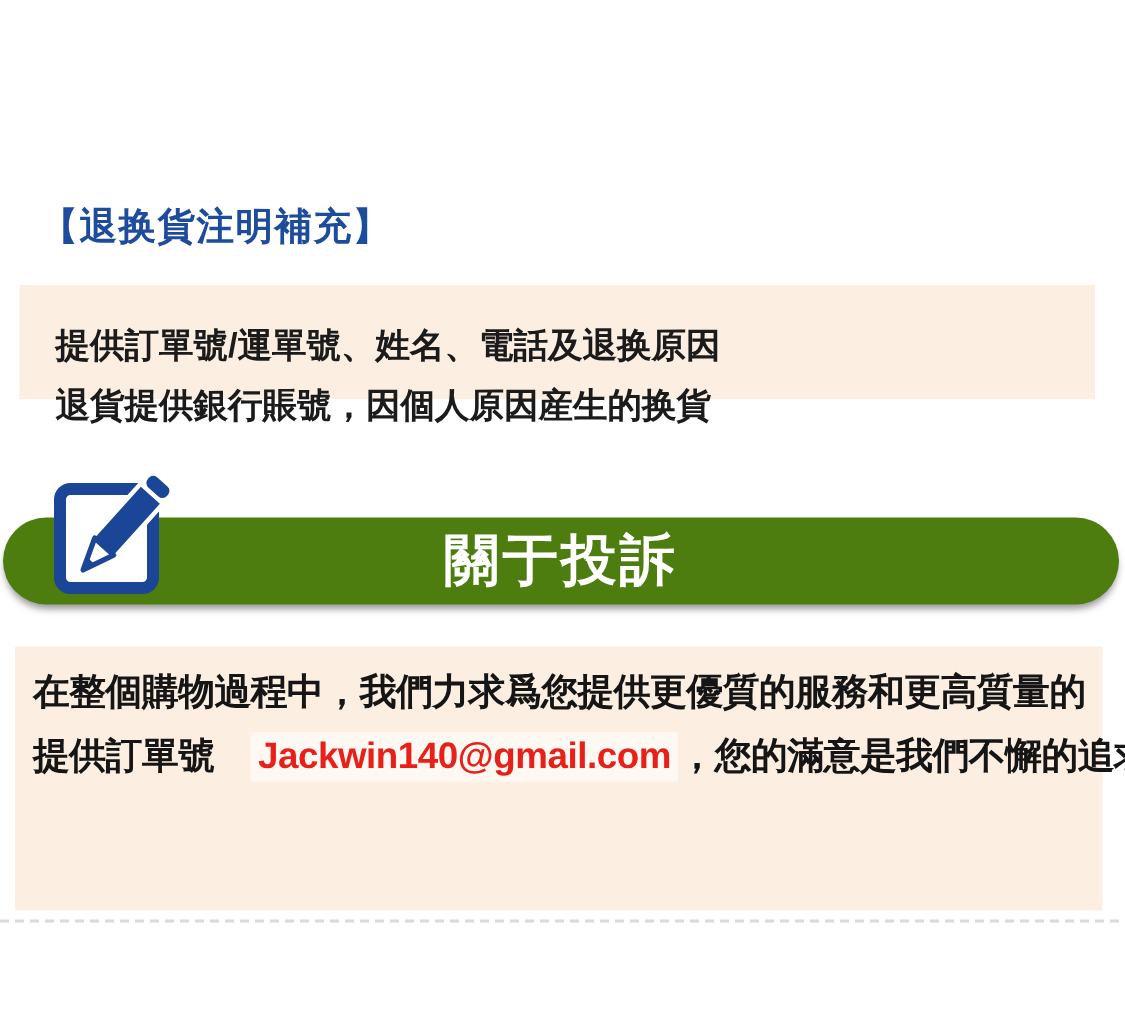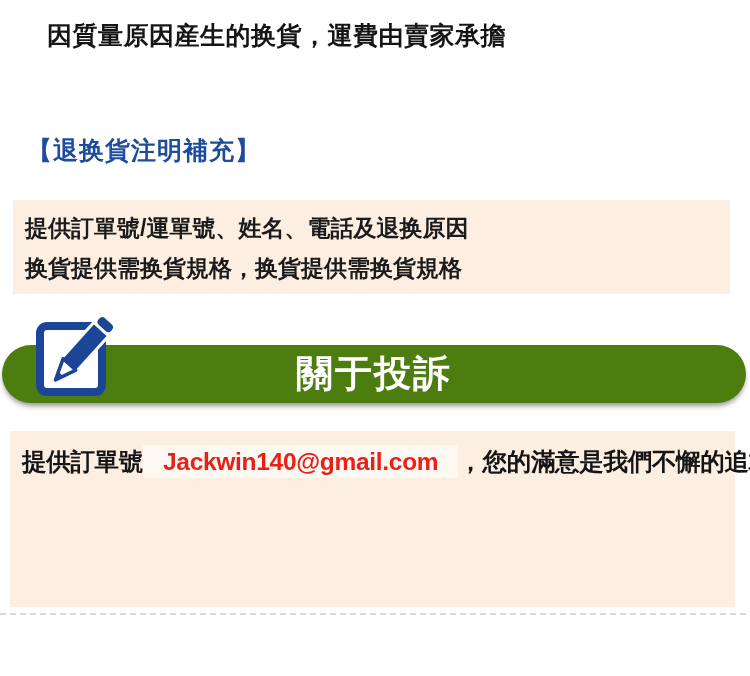--- a/index.html
+++ b/index.html
@@ -20,22 +20,22 @@
   .intro-line.l2{top:69px;}
   .section-heading{
     position:absolute;left:27px;top:134px;
     font-size:25px;font-weight:700;letter-spacing:1px;
     color:#1e4c9c;white-space:nowrap;
   }
   .info-box{
     position:absolute;background:#fcefe2;
   }
   .info-box.box1{
-    left:13px;top:200px;width:717px;height:94px;
-    padding:4px;box-sizing:border-box;
+    left:13px;top:190px;width:717px;height:76px;
+    padding:16px;box-sizing:border-box;
   }
   .box1 .info-line{
     margin:0;padding-left:8px;
     font-size:23px;font-weight:700;line-height:40px;
     white-space:nowrap;color:#1b1b1b;
   }
   .box1 .info-line.first{padding-top:4px;}
   .banner{
     position:absolute;left:2px;top:345px;width:744px;height:58px;
     background:#4d7c0f;border-radius:29px;
@@ -56,39 +56,39 @@
   }
   .para-line{
     margin:0;
     font-size:24.5px;font-weight:700;line-height:43px;
     letter-spacing:-0.3px;
     white-space:nowrap;color:#151515;
   }
   .email-link{
     color:#e8201a;font-weight:700;text-decoration:none;
     background:rgba(255,255,255,0.55);
-    padding:3px 20px;
+    padding:3px 5px;
+    margin-left:24px;
   }
   .separator{
     position:absolute;left:0;top:613px;width:746px;height:0;
     border-top:2px dashed #ded9d2;
   }
 </style>
 </head>
 <body>
 
 <div class="canvas">
 
-  <div class="intro-line l1">因質量原因産生的换貨，運費由賣家承擔</div>
 
   <div class="section-heading">【退换貨注明補充】</div>
 
   <div class="info-box box1">
     <p class="info-line first">提供訂單號/運單號、姓名、電話及退换原因</p>
-    <p class="info-line">换貨提供需换貨規格，换貨提供需换貨規格</p>
+    <p class="info-line">退貨提供銀行賬號，因個人原因産生的换貨</p>
   </div>
 
   <svg class="edit-icon" viewBox="0 0 80 100" xmlns="http://www.w3.org/2000/svg">
 
     <rect x="6" y="26" width="62" height="66" rx="7" fill="#ffffff" stroke="#1b4596" stroke-width="8"></rect>
     <g transform="translate(47.5,51) rotate(42)">
 
       <rect x="-8.5" y="-40" width="17" height="9" rx="4" fill="#ffffff" stroke="#ffffff" stroke-width="6"></rect>
       <rect x="-8.5" y="-28" width="17" height="46" fill="#ffffff" stroke="#ffffff" stroke-width="6"></rect>
       <polygon points="-8.5,18 8.5,18 0,39" fill="#ffffff" stroke="#ffffff" stroke-width="6"></polygon>
@@ -98,18 +98,19 @@
       <polygon points="-8.5,18 8.5,18 0,39" fill="#ffffff" stroke="#1b4596" stroke-width="3.5" stroke-linejoin="round"></polygon>
       <polygon points="-3,31 3,31 0,39" fill="#1b4596"></polygon>
     </g>
   </svg>
 
   <div class="banner">
     <span class="banner-title">關于投訴</span>
   </div>
 
   <div class="info-box box2">
+    <p class="para-line">在整個購物過程中，我們力求爲您提供更優質的服務和更高質量的</p>
     <p class="para-line"><span>提供訂單號</span><a href="#" class="email-link">Jackwin140@gmail.com</a><span>，您的滿意是我們不懈的追求。</span></p>
   </div>
 
   <div class="separator"></div>
 
 </div>
 
 </body></html>

